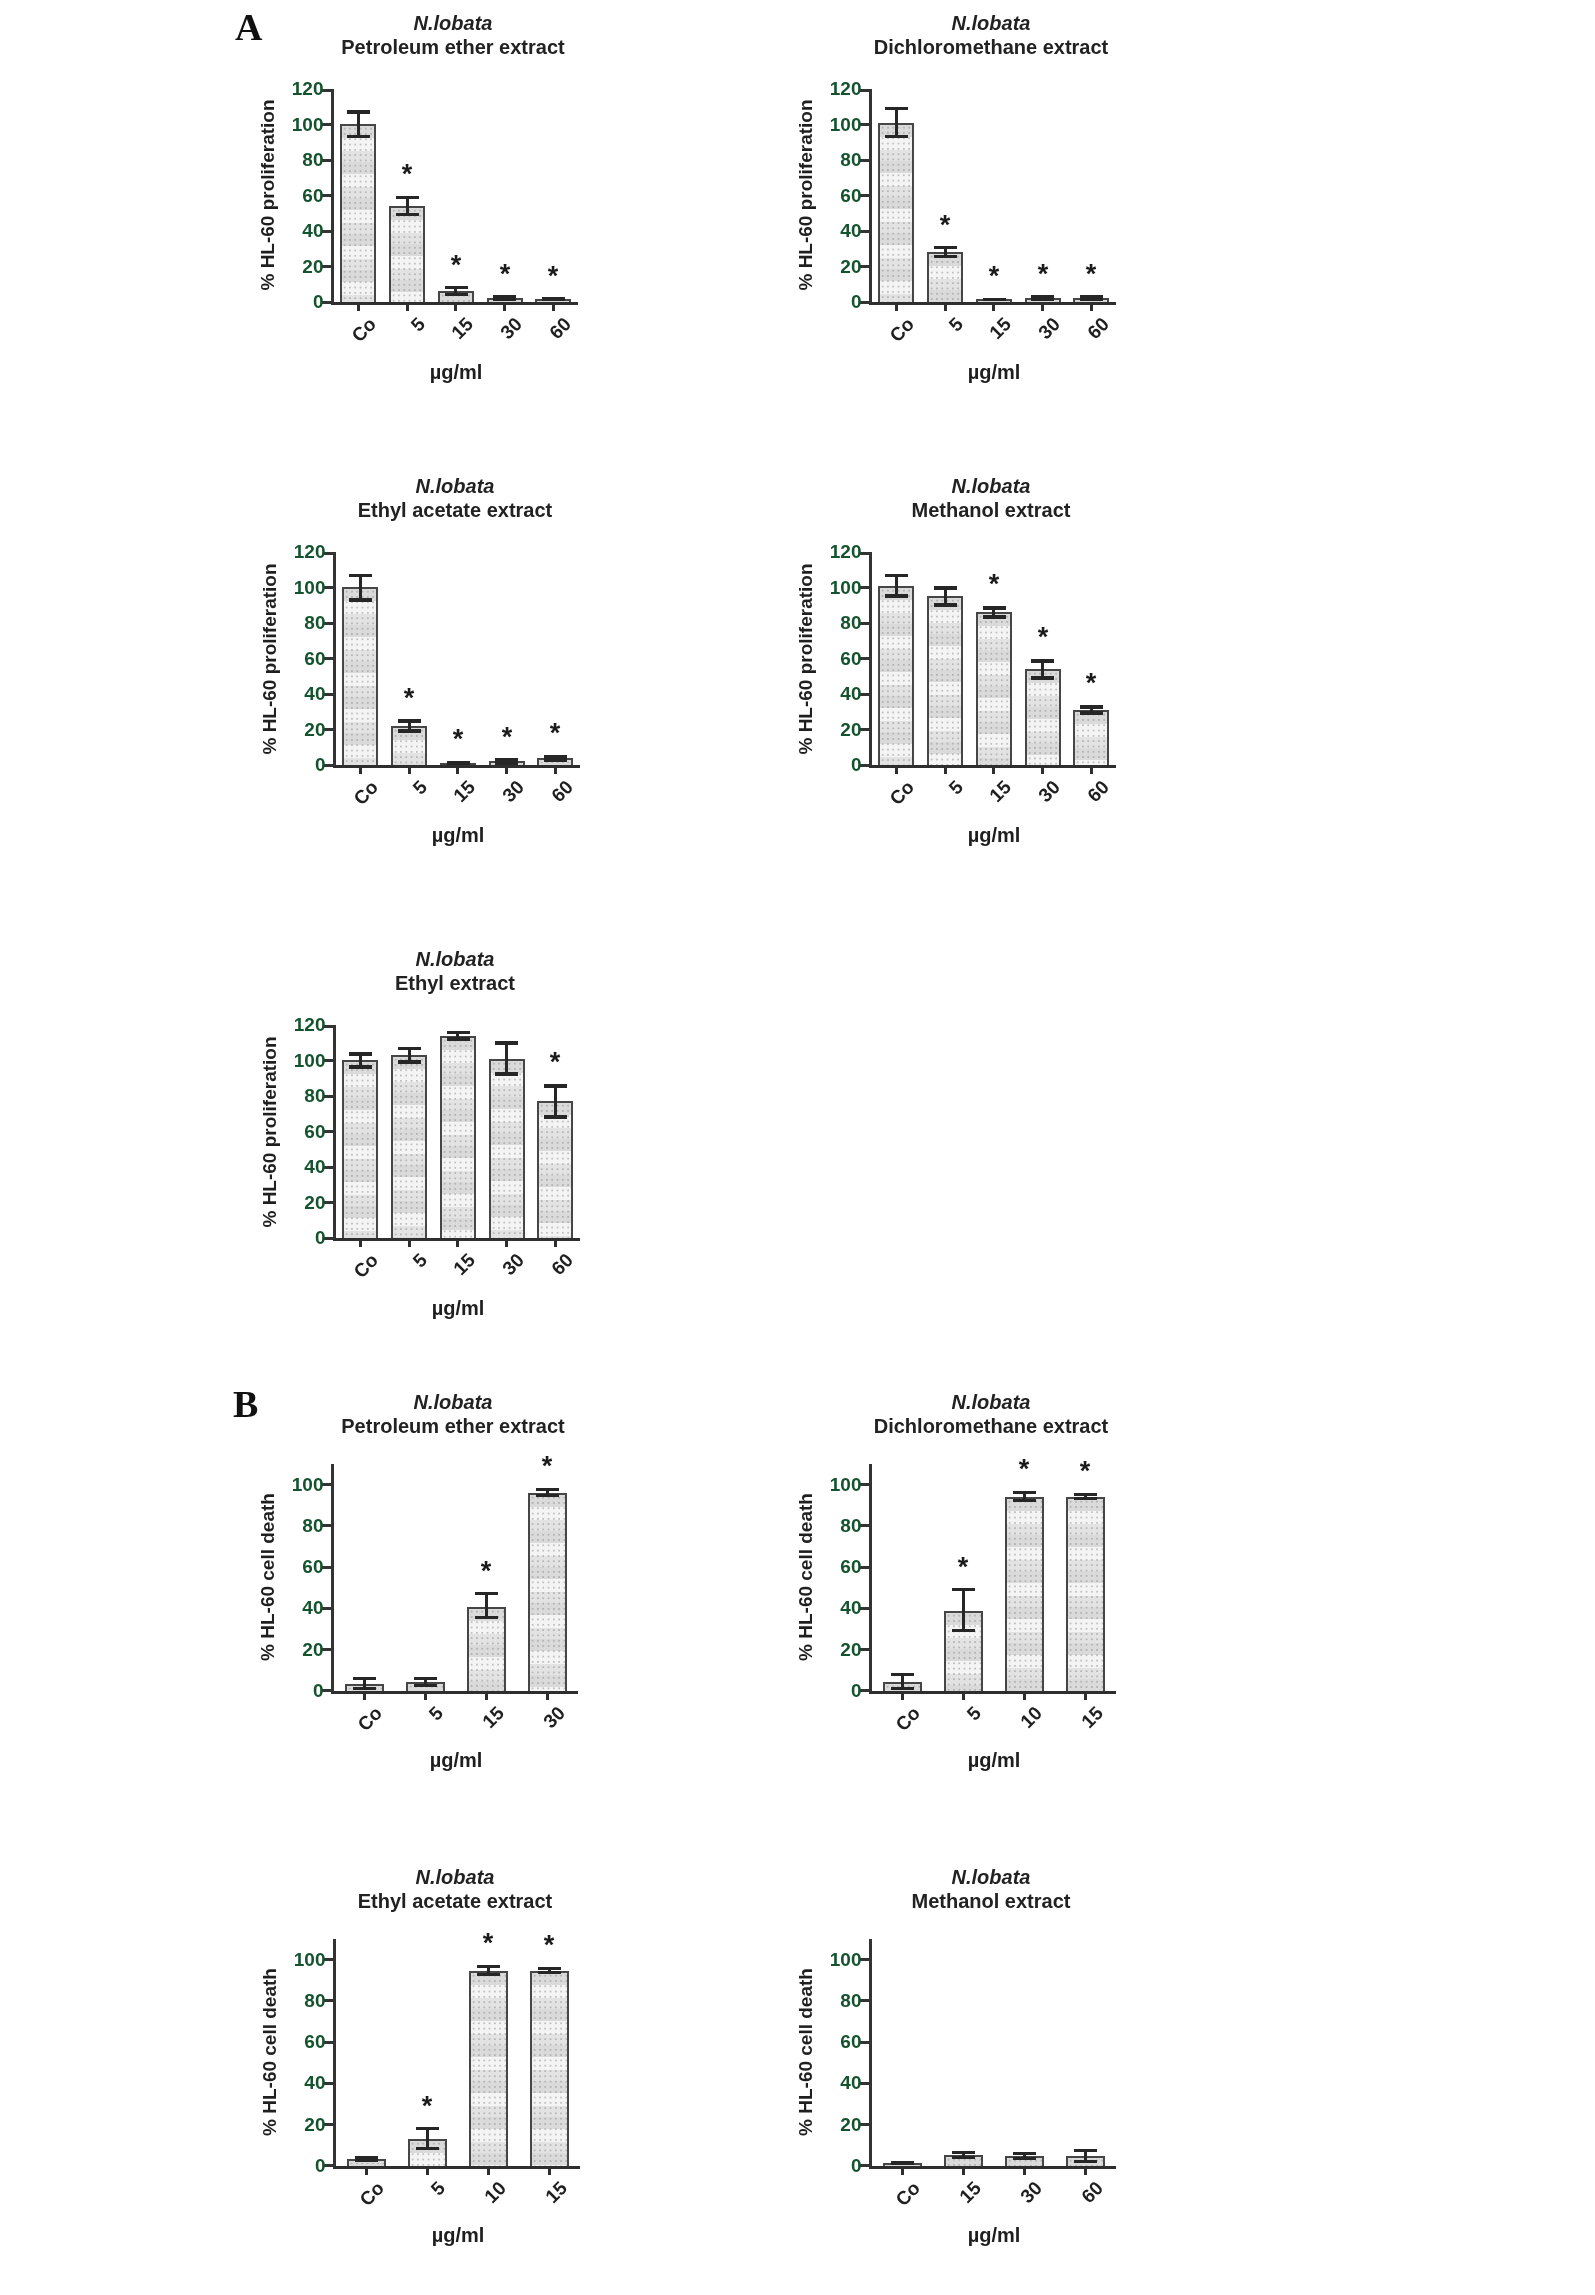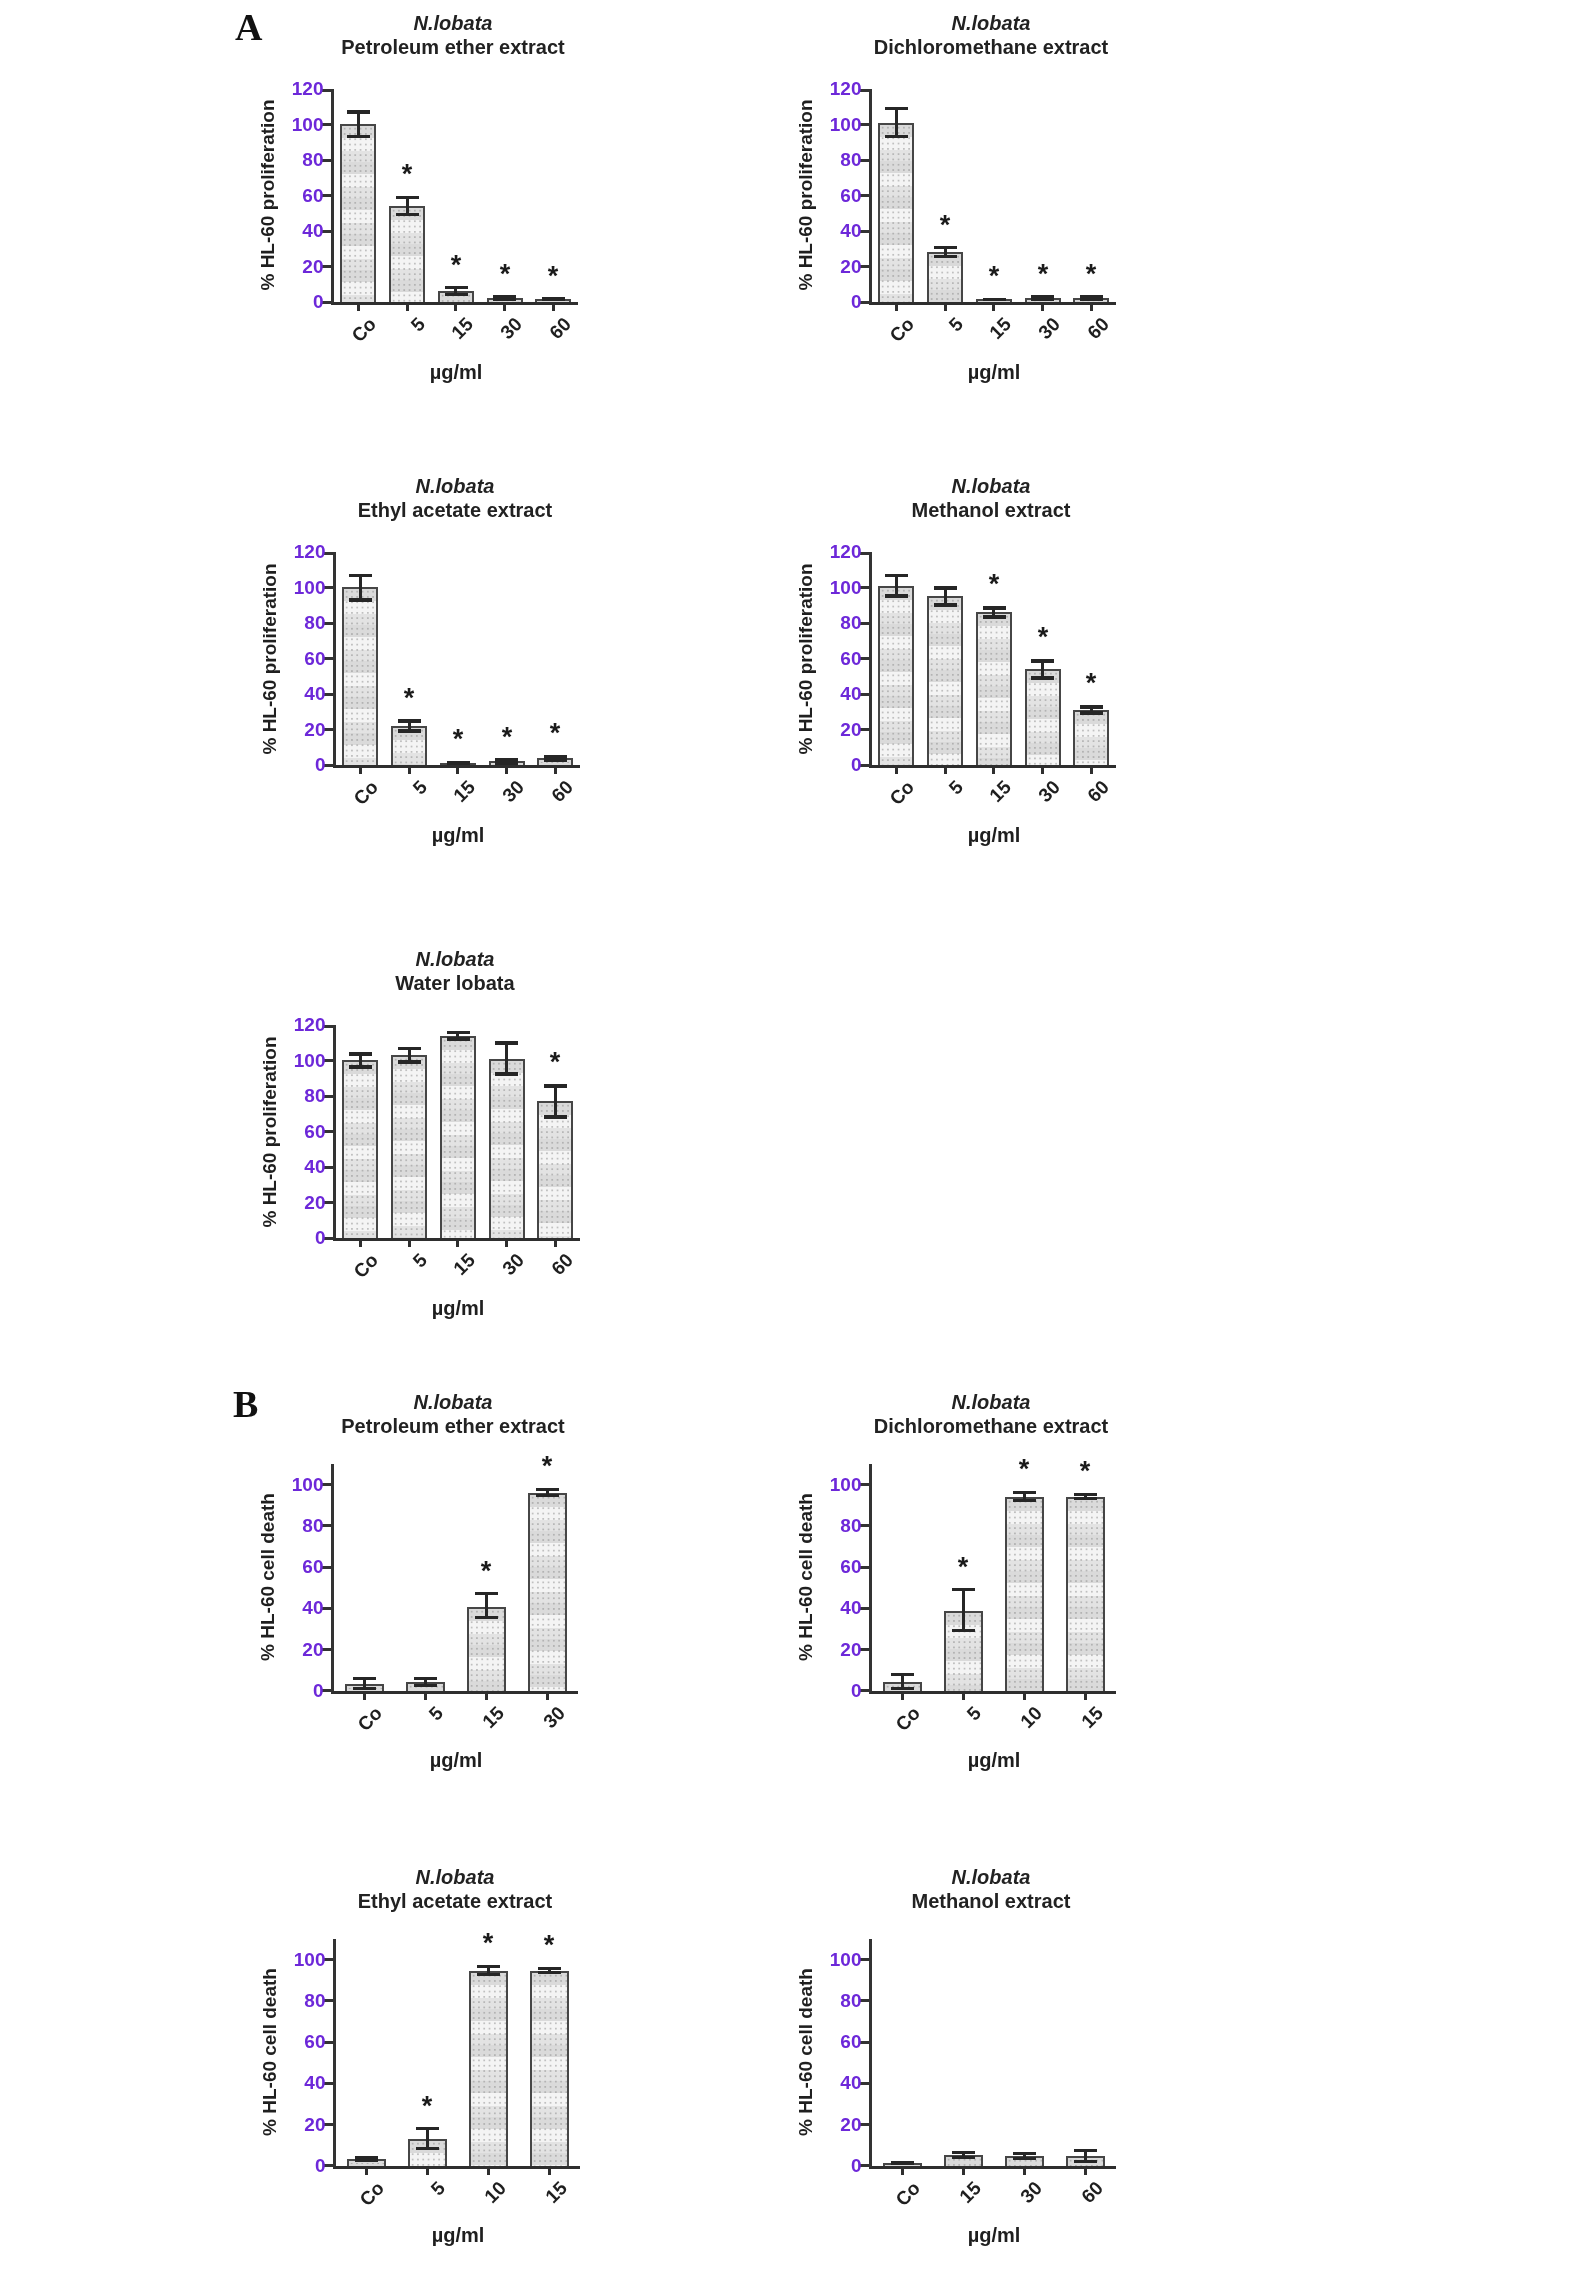--- a/index.html
+++ b/index.html
@@ -26,21 +26,21 @@
   .plot-zone{position:relative;margin-left:83px;}
   .plot-zone.a-gap{margin-top:28.5px;}
   .plot-zone.b-gap{margin-top:24px;}
   .plot{
     position:relative;
     border-left:3px solid #333;border-bottom:3px solid #2e2e2e;
   }
   .ytick{position:absolute;width:10.5px;height:3px;background:#333;left:-13.5px;}
   .yticklabel{
     position:absolute;right:calc(100% + 10.5px);
-    font-size:19px;line-height:19.5px;font-weight:bold;white-space:nowrap;color:#6d28d9;
+    font-size:19px;line-height:19.5px;font-weight:bold;white-space:nowrap;color:#14532d;
   }
   .ylabel{
     position:absolute;left:-66px;top:50%;
     transform:translate(-50%,-50%) rotate(-90deg);
     font-size:19px;font-weight:bold;white-space:nowrap;color:#1f1f1f;
   }
   .bar{
     position:absolute;bottom:0;box-sizing:border-box;
     border:2.3px solid #464646;border-bottom:none;
     background-color:#ebebeb;
@@ -305,21 +305,21 @@
           <div class="errcap" style="left: 208px; top: 159px;"></div>
           <div class="sig" style="left: 210px; top: 118px;">*</div>
           <div class="xtick" style="left: 218px; top: 213px;"></div>
           <div class="xcatlabel" style="left: 122px; top: 225px;">60</div>
           <div class="xaxislabel" style="width: 244px; top: 272px;">µg/ml</div>
         </div>
       </div>
     </div>
     <div class="chart" style="left: 250px; top: 947px;">
       <div class="t1">N.lobata</div>
-      <div class="t2">Water lobata</div>
+      <div class="t2">Ethyl extract</div>
       <div class="plot-zone a-gap">
         <div class="plot" style="width: 244px; height: 213px;">
           <div class="ylabel">% HL-60 proliferation</div>
           <div class="ytick" style="top: 212px;"></div>
           <div class="yticklabel" style="top: 203px;">0</div>
           <div class="ytick" style="top: 176px;"></div>
           <div class="yticklabel" style="top: 168px;">20</div>
           <div class="ytick" style="top: 141px;"></div>
           <div class="yticklabel" style="top: 132px;">40</div>
           <div class="ytick" style="top: 105px;"></div>

